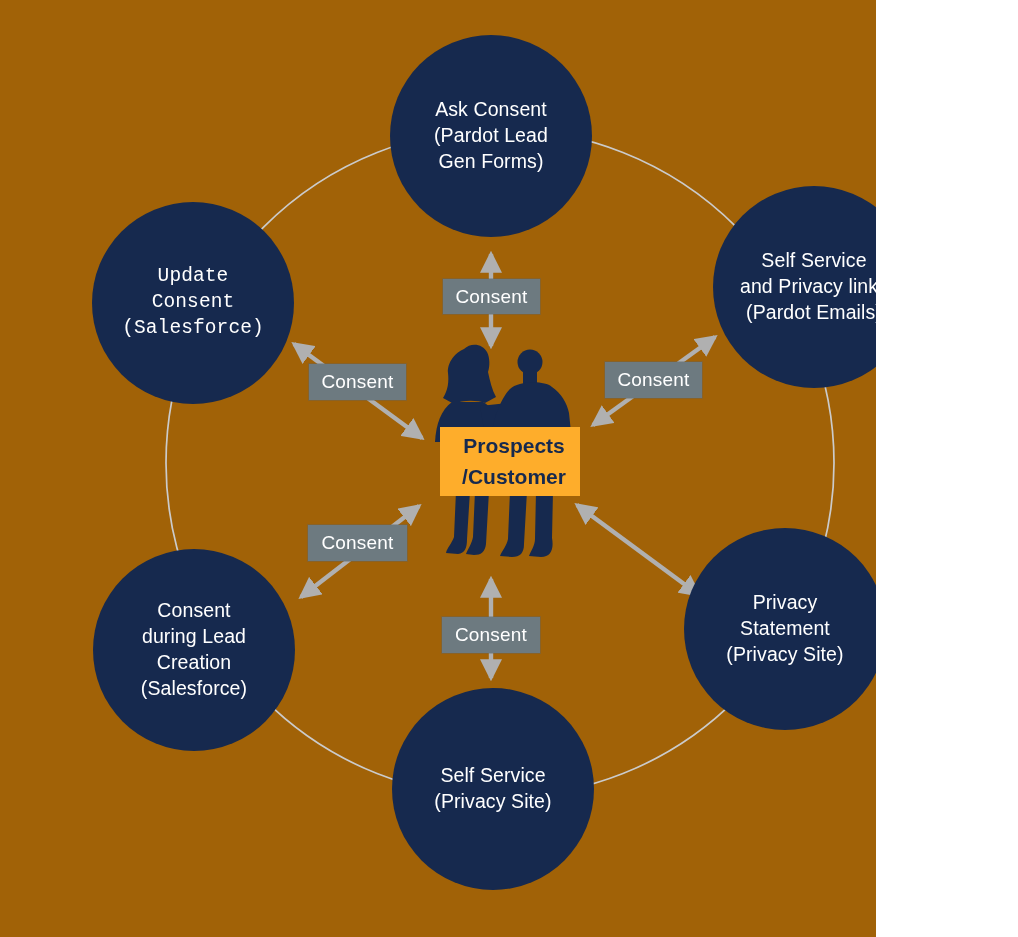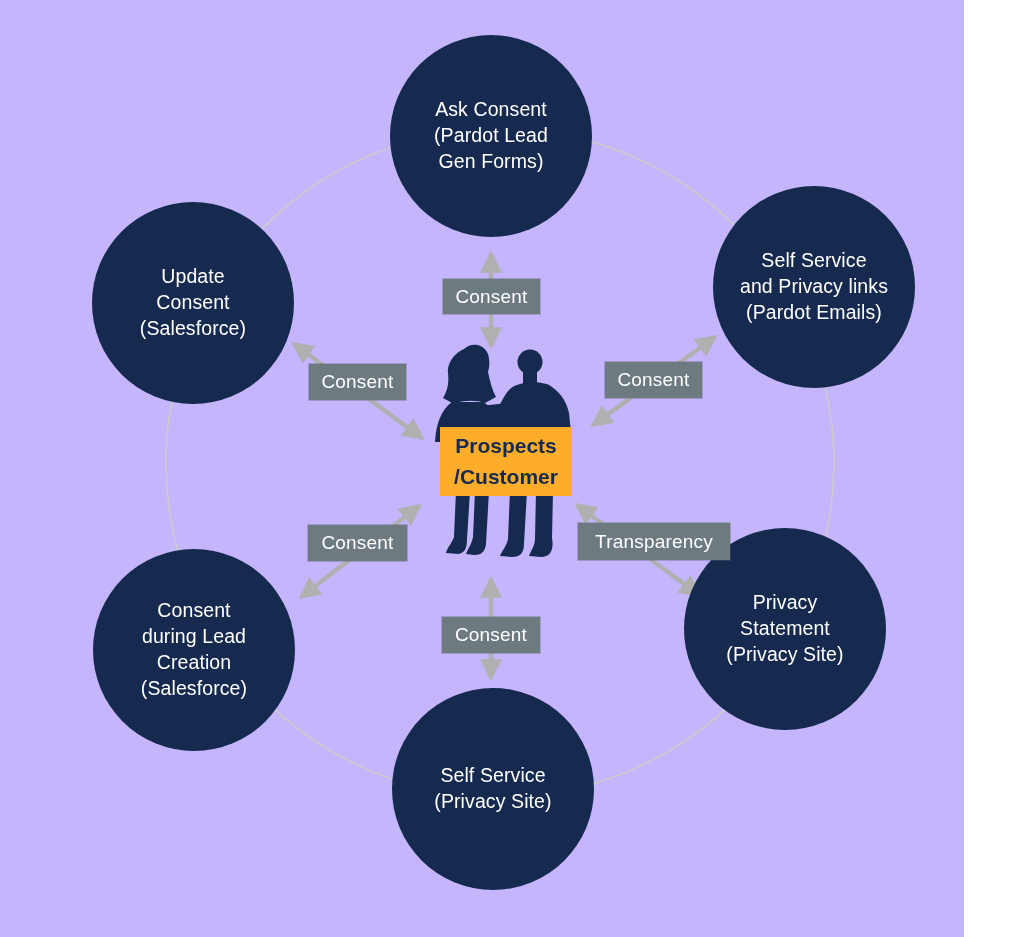--- a/index.html
+++ b/index.html
@@ -1,49 +1,50 @@
 <!DOCTYPE html>
 <html><head>
 <meta charset="utf-8">
 <style>
   html,body{margin:0;padding:0;background:#ffffff;}
   .canvas{
-    position:relative;width:964px;height:937px;background:#c4b5fd;overflow:hidden;
+    position:relative;width:876px;height:937px;background:#a16207;overflow:hidden;
     font-family:"Liberation Sans", sans-serif;
   }
   .layer{position:absolute;left:0;top:0;}
   .node{
     position:absolute;width:202px;height:202px;border-radius:50%;
     background:#16294E;color:#ffffff;
     display:flex;align-items:center;justify-content:center;text-align:center;
     font-size:19.5px;line-height:1.33;white-space:pre-line;letter-spacing:.1px;
   }
   .node-top{left:390px;top:35px;}
   .node-top-right{left:713px;top:186px;}
   .node-bottom-right{left:684px;top:528px;}
   .node-bottom{left:392px;top:688px;}
   .node-bottom-left{left:93px;top:549px;}
-  .node-left{left:92px;top:202px;}
+  .node-left{left:92px;top:202px;font-family:Liberation Mono, monospace;}
   .edge-label{
     position:absolute;background:#6D7A80;color:#ffffff;
     display:flex;align-items:center;justify-content:center;text-align:center;
     font-size:19px;letter-spacing:.2px;box-shadow:0 0 0 1px rgba(90,100,106,.35);
   }
   .el-top{left:443px;top:279px;width:97px;height:35px;}
   .el-right{left:605px;top:362px;width:97px;height:36px;}
   .el-bottom-right{left:578px;top:523px;width:152px;height:37px;}
   .el-bottom{left:442px;top:617px;width:98px;height:36px;}
   .el-bottom-left{left:308px;top:525px;width:99px;height:36px;}
   .el-left{left:309px;top:364px;width:97px;height:36px;}
   .figures{position:absolute;left:430px;top:340px;width:150px;height:225px;}
   .sign{
     position:absolute;left:440px;top:427px;width:132px;height:69px;
     background:#FEAD2B;color:#16294E;font-weight:bold;font-size:21px;line-height:1.47;
     display:flex;align-items:center;justify-content:center;text-align:center;
     white-space:pre-line;
+    padding-left:8px;
   }
 </style>
 </head>
 <body>
 
 <div class="canvas">
 
   <svg class="layer" width="1018" height="937" viewBox="0 0 1018 937">
     <defs>
       <marker id="arr" viewBox="0 0 10 10" refX="8.5" refY="5" markerWidth="5" markerHeight="5" orient="auto-start-reverse" markerUnits="strokeWidth">
@@ -97,18 +98,17 @@
       <path d="M80,151 L97,151 L94,204 C94,213 90,217 82,217 L70,216 C72,211 77,205 78,199 Z"></path>
       <path d="M106,151 L123,151 L122,198 C124,209 121,217 111,217 L99,216 C101,211 105,205 105,199 Z"></path>
     </g>
   </svg>
 
   <div class="sign">Prospects
 /Customer</div>
 
   <div class="edge-label el-top">Consent</div>
   <div class="edge-label el-right">Consent</div>
-  <div class="edge-label el-bottom-right">Transparency</div>
   <div class="edge-label el-bottom">Consent</div>
   <div class="edge-label el-bottom-left">Consent</div>
   <div class="edge-label el-left">Consent</div>
 
 </div>
 
 </body></html>

